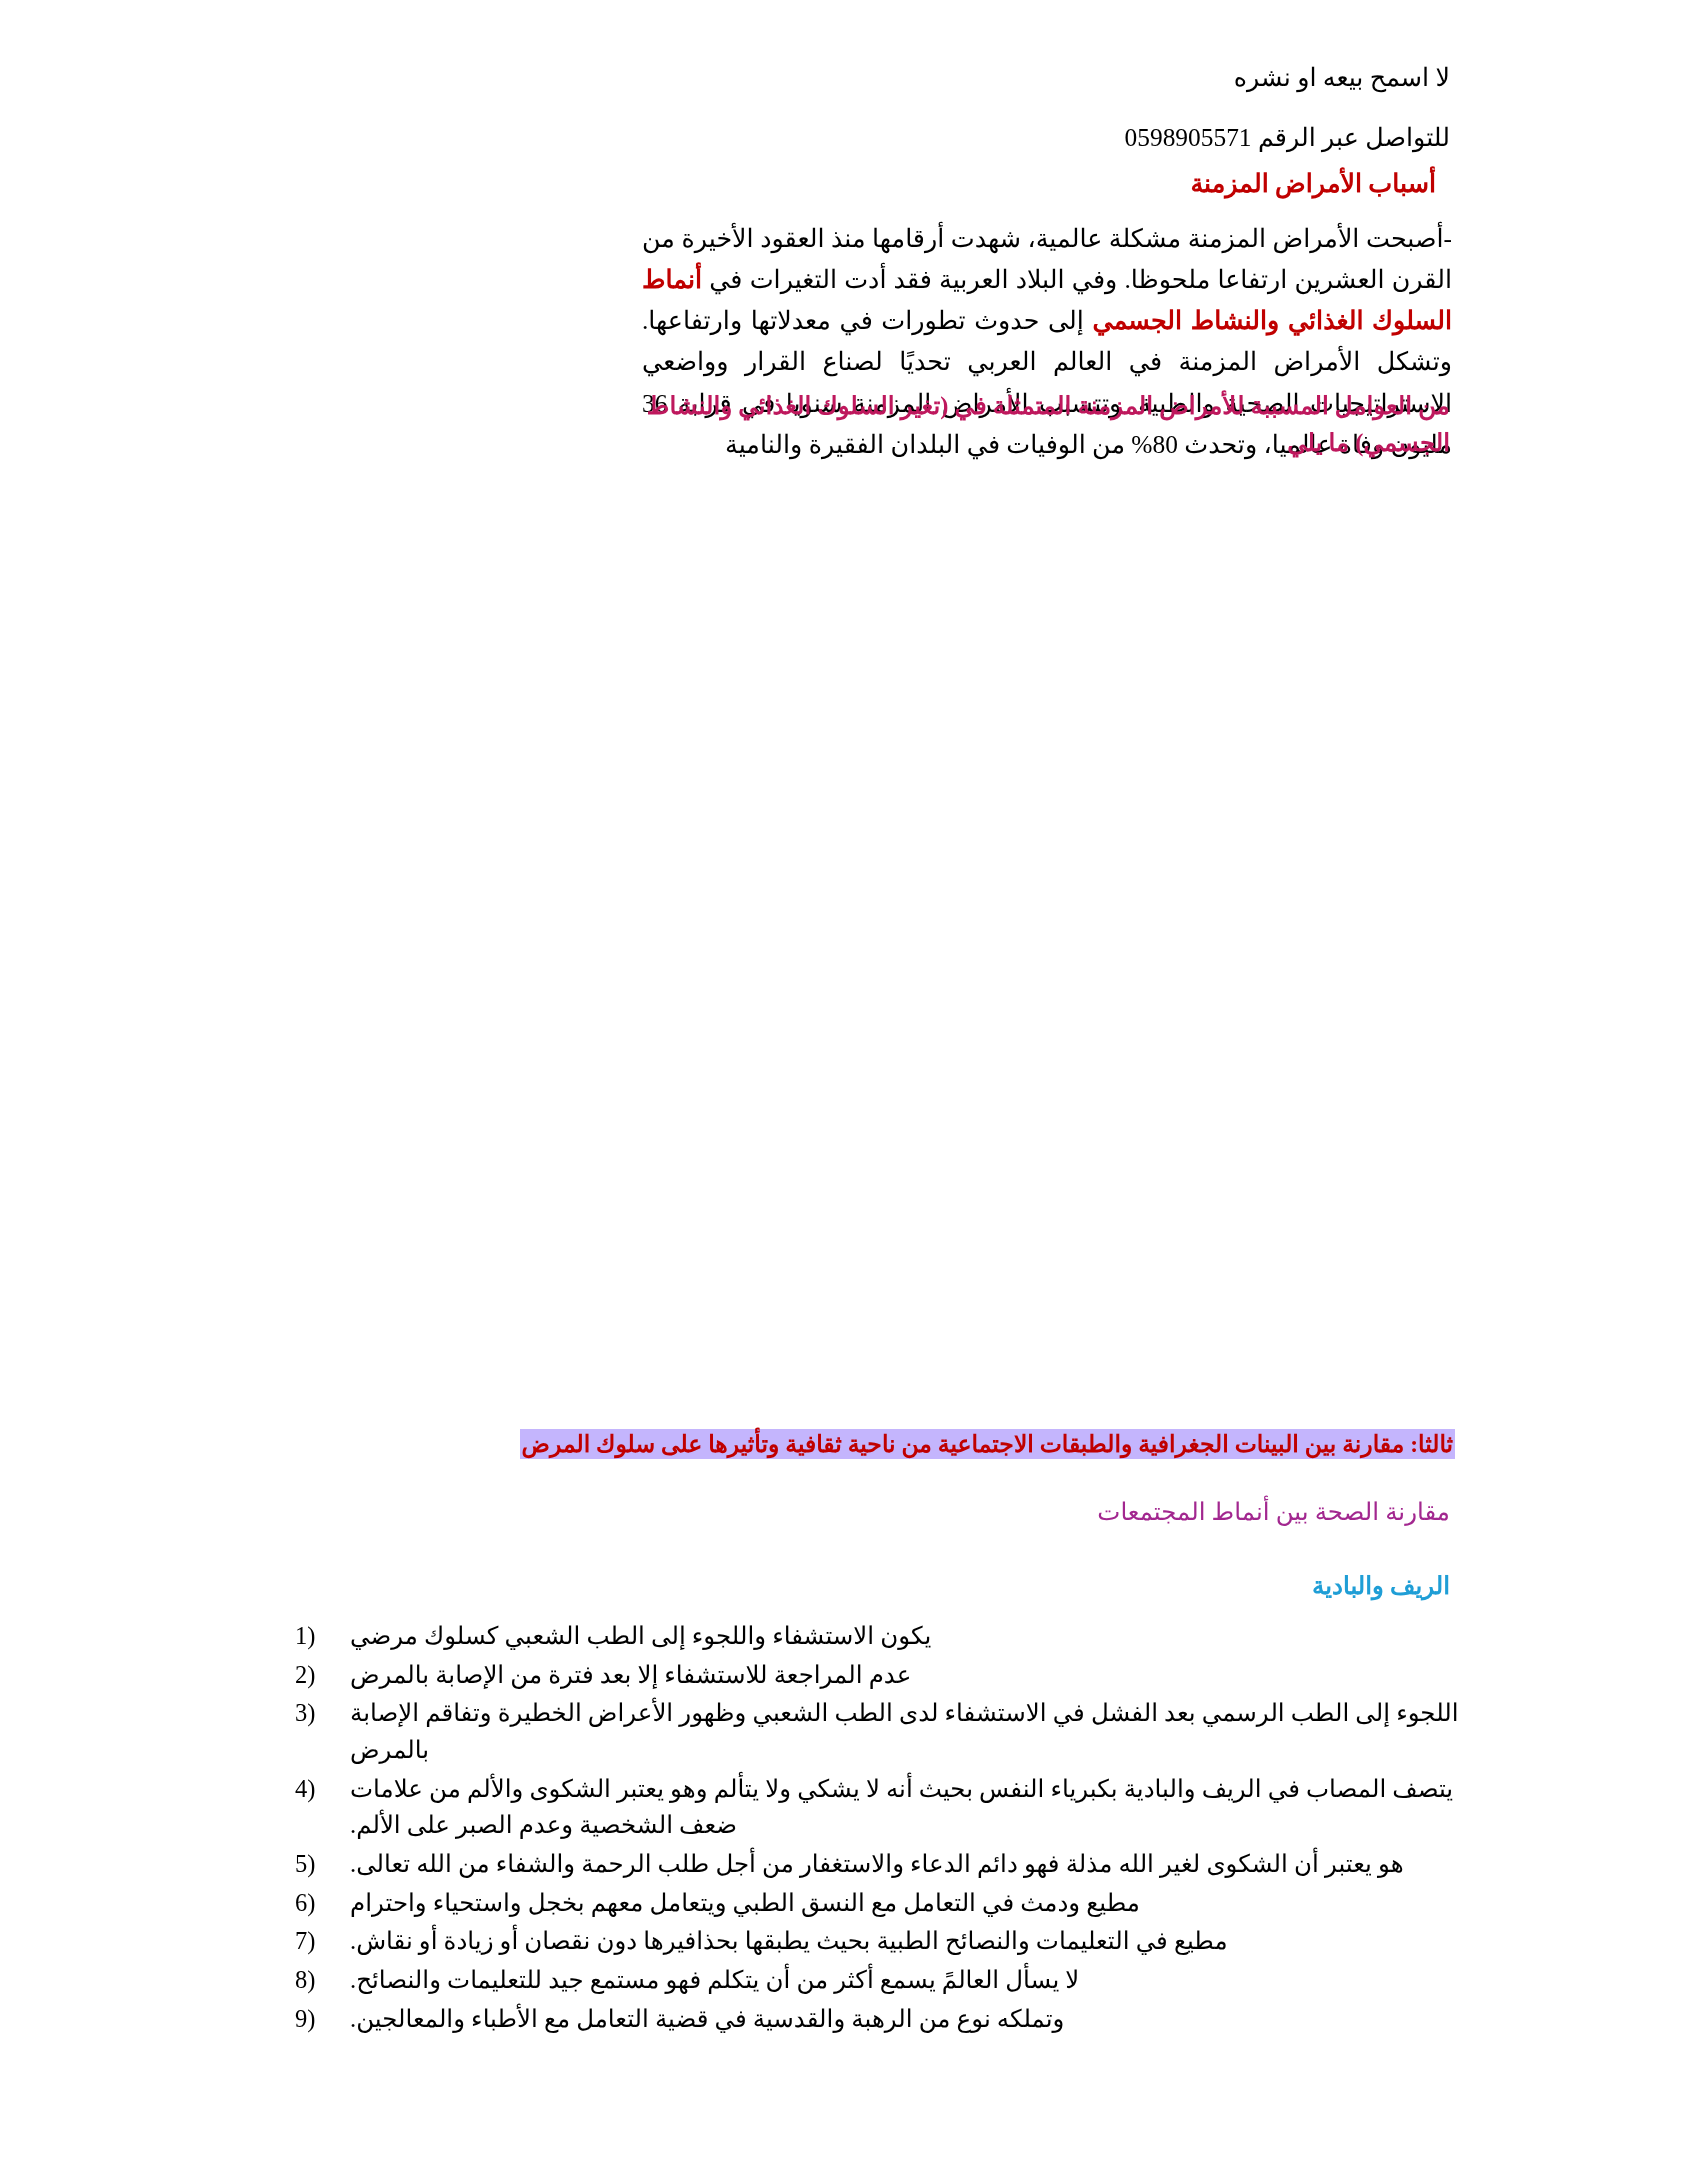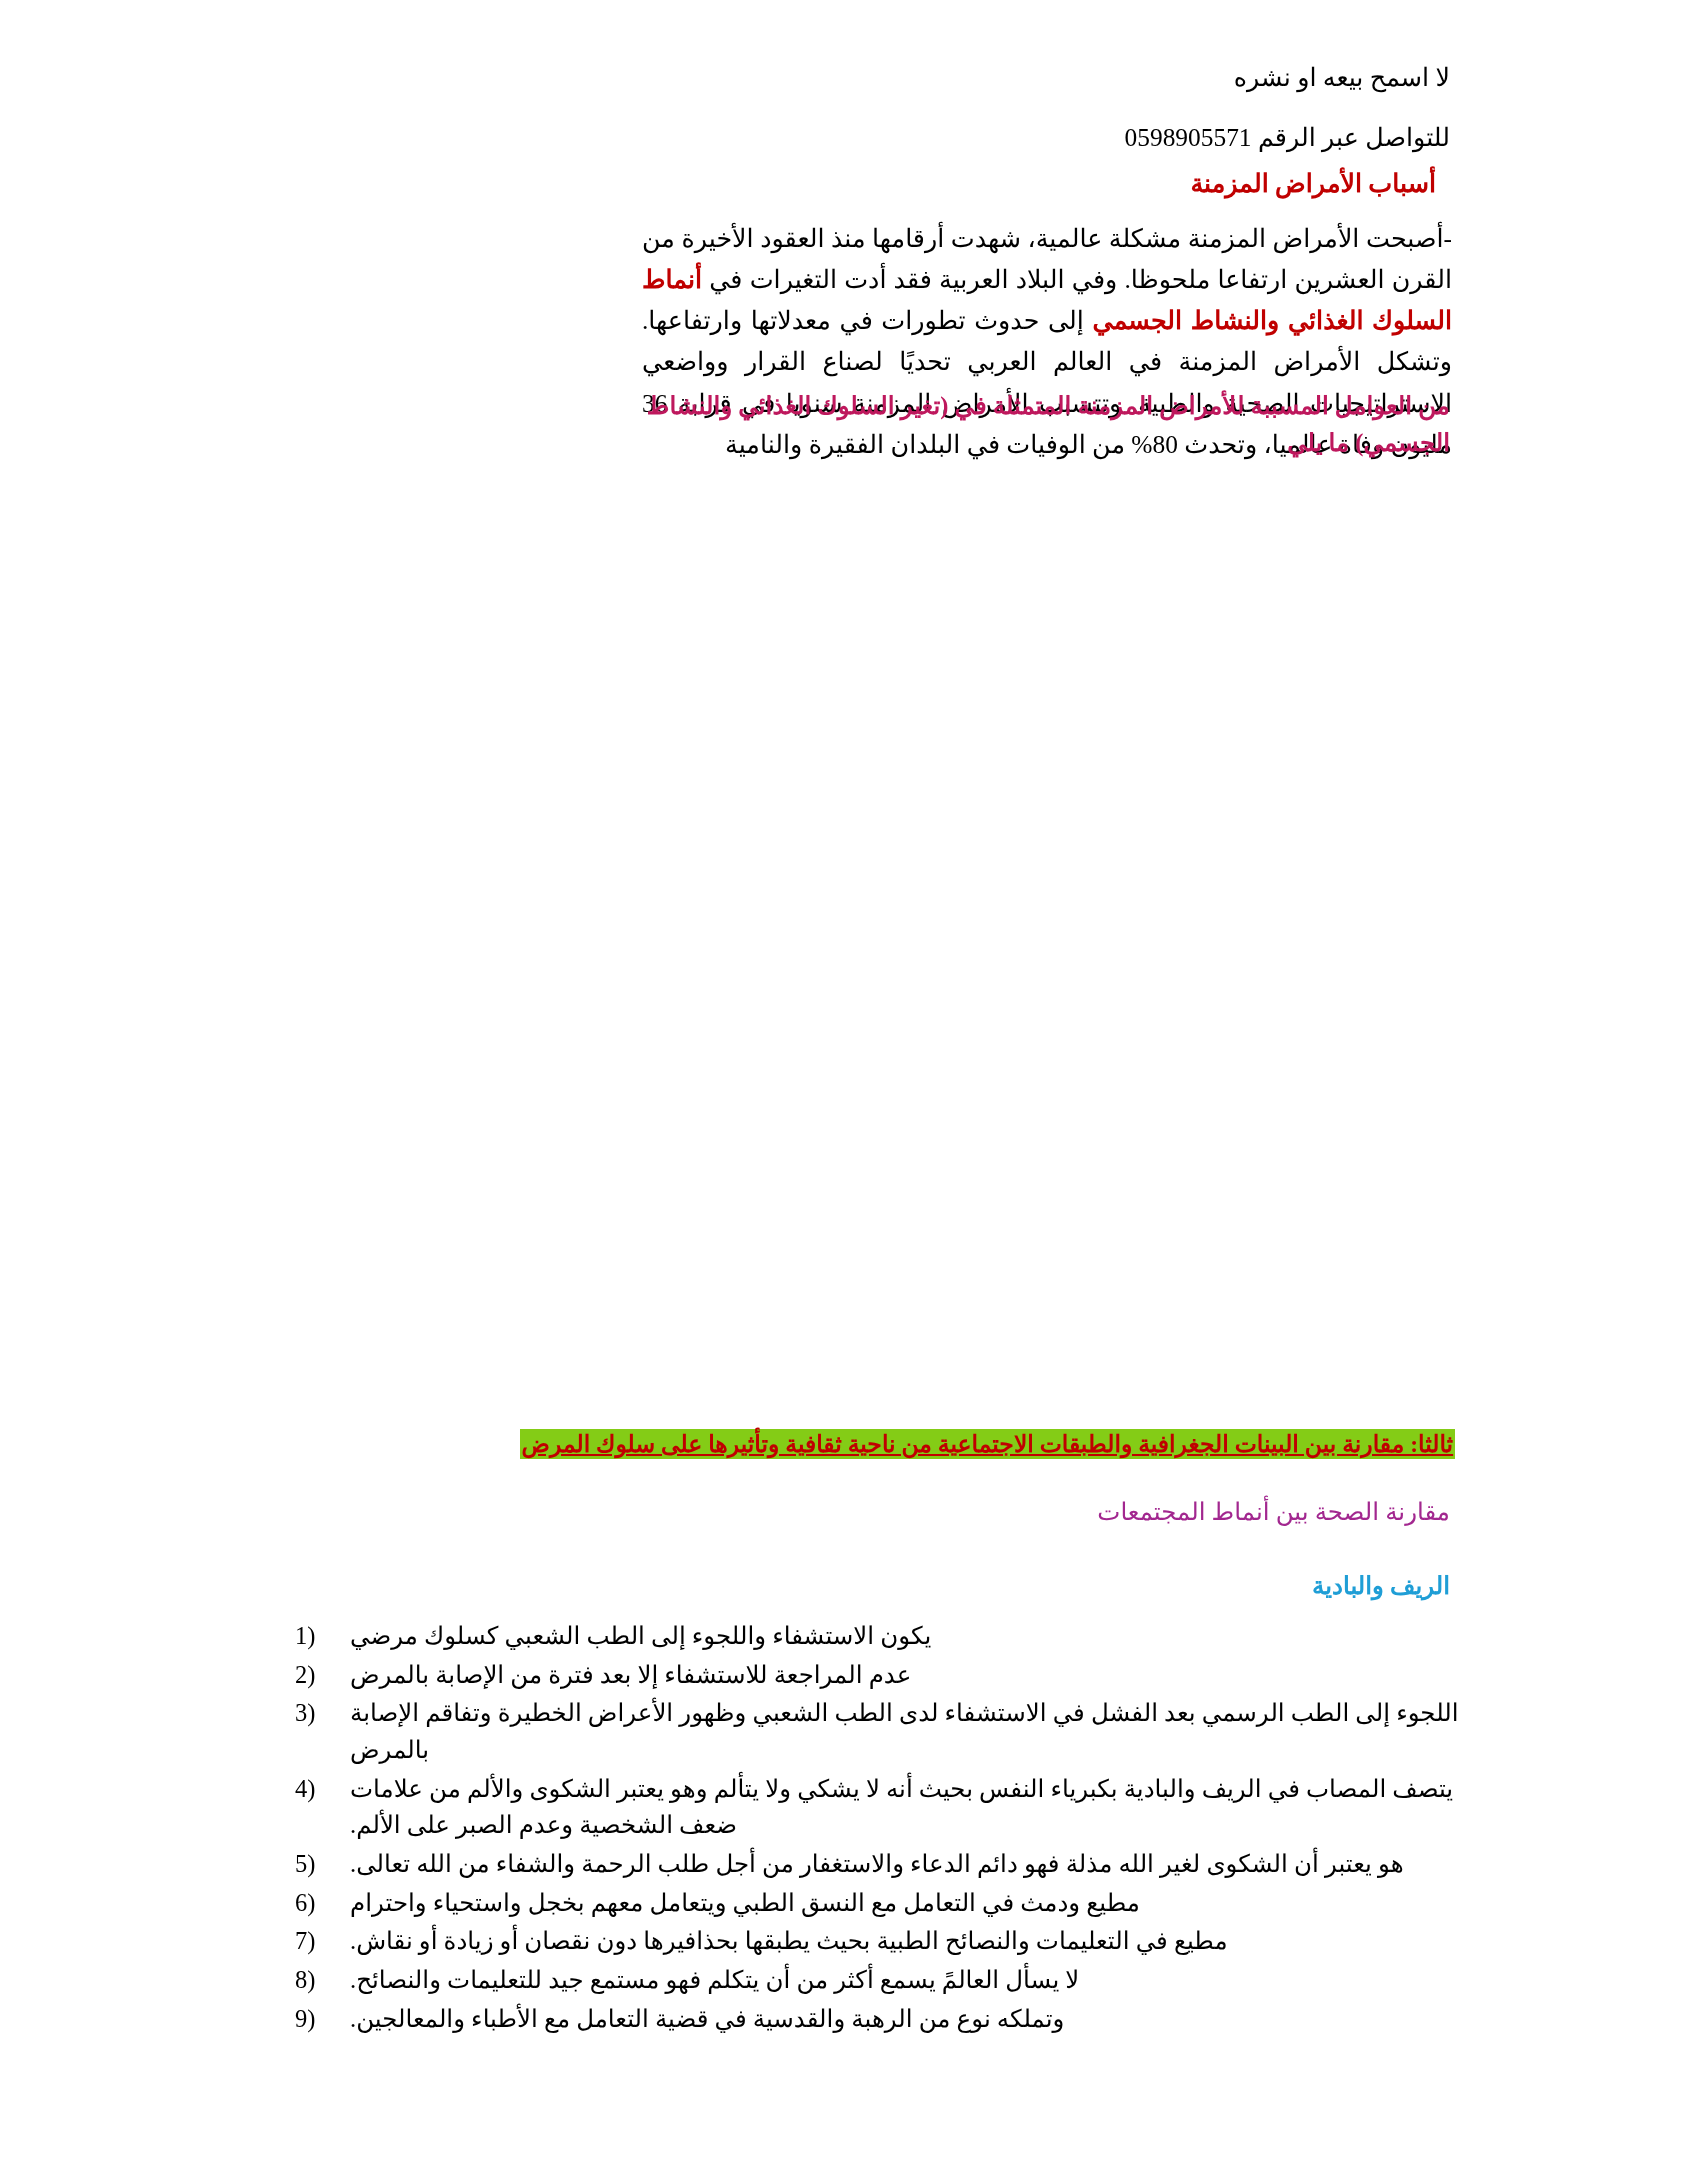--- a/index.html
+++ b/index.html
@@ -68,24 +68,23 @@
     position: absolute;
     right: 240px;
     direction: rtl;
     text-align: right;
     font-size: 23.5px;
     font-weight: bold;
     color: #c00000;
     line-height: 1.4;
   }
   .hl-head span.hl {
-    background: #84cc16;
+    background: #c4b5fd;
     padding: 1.9px 1.9px;
     box-decoration-break: clone;
-    text-decoration: underline;
     -webkit-box-decoration-break: clone;
   }
   .purple-head {
     position: absolute;
     right: 245px;
     direction: rtl;
     text-align: right;
     color: #a2278f;
     font-weight: normal;
     font-size: 24.5px;

